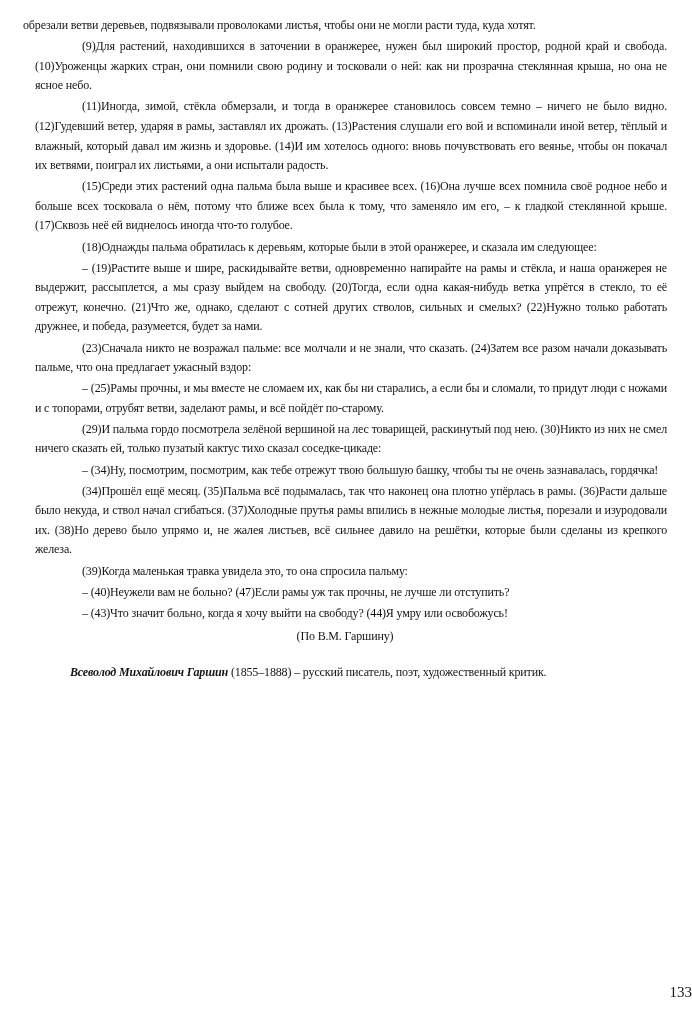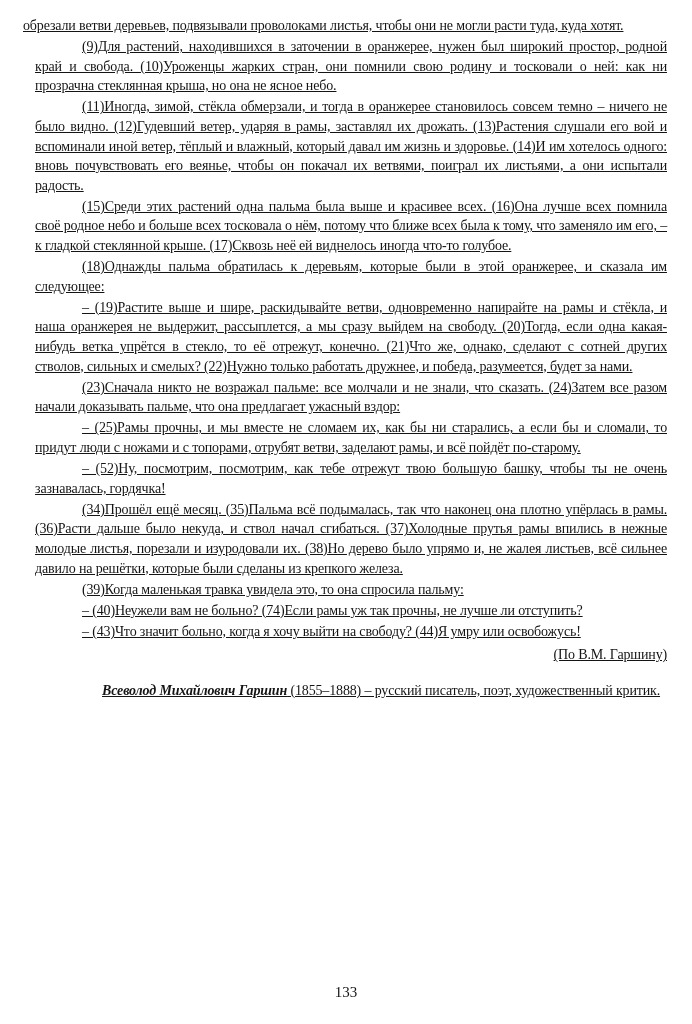--- a/index.html
+++ b/index.html
@@ -3,52 +3,52 @@
 <meta charset="utf-8">
 <style>
   html, body { margin: 0; padding: 0; background: #ffffff; }
   body {
     width: 692px; height: 1024px; overflow: hidden; position: relative;
     font-family: "Liberation Serif", "DejaVu Serif", serif;
     color: #141414;
   }
   .page {
     position: absolute; left: 23px; top: 16px; width: 644px;
-    font-size: 14px; line-height: 19.6px;
+    font-size: 12px; line-height: 19.6px;
     text-align: justify; hyphens: manual;
     letter-spacing: -0.15px;
-    text-decoration: underline;
   }
   .page p { margin: 0; }
   .page p.ind { text-indent: 47px; margin-top: 1.5px; margin-left: 12px; }
   .page p.cont { text-indent: 0; }
-  .page p.sig { text-align: right; margin-top: 4px; }
-  .page p.bio { text-indent: 47px; margin-top: 16px; margin-left: 32px; }
+  .page p.sig { text-align: center; margin-top: 4px; }
+  .page p.bio { text-indent: 47px; margin-top: 16px; }
   .page p.bio b { font-weight: bold; font-style: italic; }
   .pagenum {
     position: absolute; left: 0; width: 692px; top: 984px;
-    text-align: center; font-size: 15px;
+    text-align: right; font-size: 15px;
     font-family: "Liberation Serif", "DejaVu Serif", serif;
   }
 </style>
 </head>
 <body>
 
 <div class="page">
   <div id="story">
       <p class="cont">обрезали ветви деревьев, подвязывали проволоками листья, чтобы они не могли расти туда, куда хотят.</p>
       <p class="ind">(9)Для растений, находившихся в заточении в оранжерее, нужен был широкий про­стор, родной край и свобода. (10)Уроженцы жарких стран, они помнили свою родину и тос­ковали о ней: как ни прозрачна стеклянная крыша, но она не ясное небо.</p>
       <p class="ind">(11)Иногда, зимой, стёкла обмерзали, и тогда в оранжерее становилось совсем темно – ничего не было видно. (12)Гудевший ветер, ударяя в рамы, заставлял их дрожать. (13)Растения слушали его вой и вспоминали иной ветер, тёплый и влажный, который давал им жизнь и здоровье. (14)И им хотелось одного: вновь почувствовать его веянье, чтобы он покачал их ветвями, поиграл их листьями, а они испытали радость.</p>
       <p class="ind">(15)Среди этих растений одна пальма была выше и красивее всех. (16)Она лучше всех помнила своё родное небо и больше всех тосковала о нём, потому что ближе всех была к то­му, что заменяло им его, – к гладкой стеклянной крыше. (17)Сквозь неё ей виднелось иногда что-то голубое.</p>
       <p class="ind">(18)Однажды пальма обратилась к деревьям, которые были в этой оранжерее, и ска­зала им следующее:</p>
       <p class="ind">– (19)Растите выше и шире, раскидывайте ветви, одновременно напирайте на рамы и стёкла, и наша оранжерея не выдержит, рассыплется, а мы сразу выйдем на свободу. (20)Тогда, если одна какая-нибудь ветка упрётся в стекло, то её отрежут, конечно. (21)Что же, однако, сделают с сотней других стволов, сильных и смелых? (22)Нужно только работать дружнее, и победа, разумеется, будет за нами.</p>
       <p class="ind">(23)Сначала никто не возражал пальме: все молчали и не знали, что сказать. (24)Затем все разом начали доказывать пальме, что она предлагает ужасный вздор:</p>
       <p class="ind">– (25)Рамы прочны, и мы вместе не сломаем их, как бы ни старались, а если бы и сло­мали, то придут люди с ножами и с топорами, отрубят ветви, заделают рамы, и всё пойдёт по-старому.</p>
-      <p class="ind">– (52)Ну, посмотрим, посмотрим, как тебе отрежут твою большую башку, чтобы ты не очень зазнавалась, гордячка!</p>
+      <p class="ind">(29)И пальма гордо посмотрела зелёной вершиной на лес товарищей, раскинутый под нею. (30)Никто из них не смел ничего сказать ей, только пузатый кактус тихо сказал соседке-цикаде:</p>
+      <p class="ind">– (34)Ну, посмотрим, посмотрим, как тебе отрежут твою большую башку, чтобы ты не очень зазнавалась, гордячка!</p>
       <p class="ind">(34)Прошёл ещё месяц. (35)Пальма всё подымалась, так что наконец она плотно упёр­лась в рамы. (36)Расти дальше было некуда, и ствол начал сгибаться. (37)Холодные прутья рамы впились в нежные молодые листья, порезали и изуродовали их. (38)Но дерево было уп­рямо и, не жалея листьев, всё сильнее давило на решётки, которые были сделаны из крепкого железа.</p>
       <p class="ind">(39)Когда маленькая травка увидела это, то она спросила пальму:</p>
-      <p class="ind">– (40)Неужели вам не больно? (74)Если рамы уж так прочны, не лучше ли отступить?</p>
+      <p class="ind">– (40)Неужели вам не больно? (47)Если рамы уж так прочны, не лучше ли отступить?</p>
       <p class="ind">– (43)Что значит больно, когда я хочу выйти на свободу? (44)Я умру или освобожусь!</p>
     </div>
   <p class="sig">(По В.М. Гаршину)</p>
   <p class="bio"><b>Всеволод Михайлович Гаршин</b><span> (1855–1888) – русский писатель, поэт, художественный критик.</span></p>
 </div>
 <div class="pagenum">133</div>
 
 </body></html>

